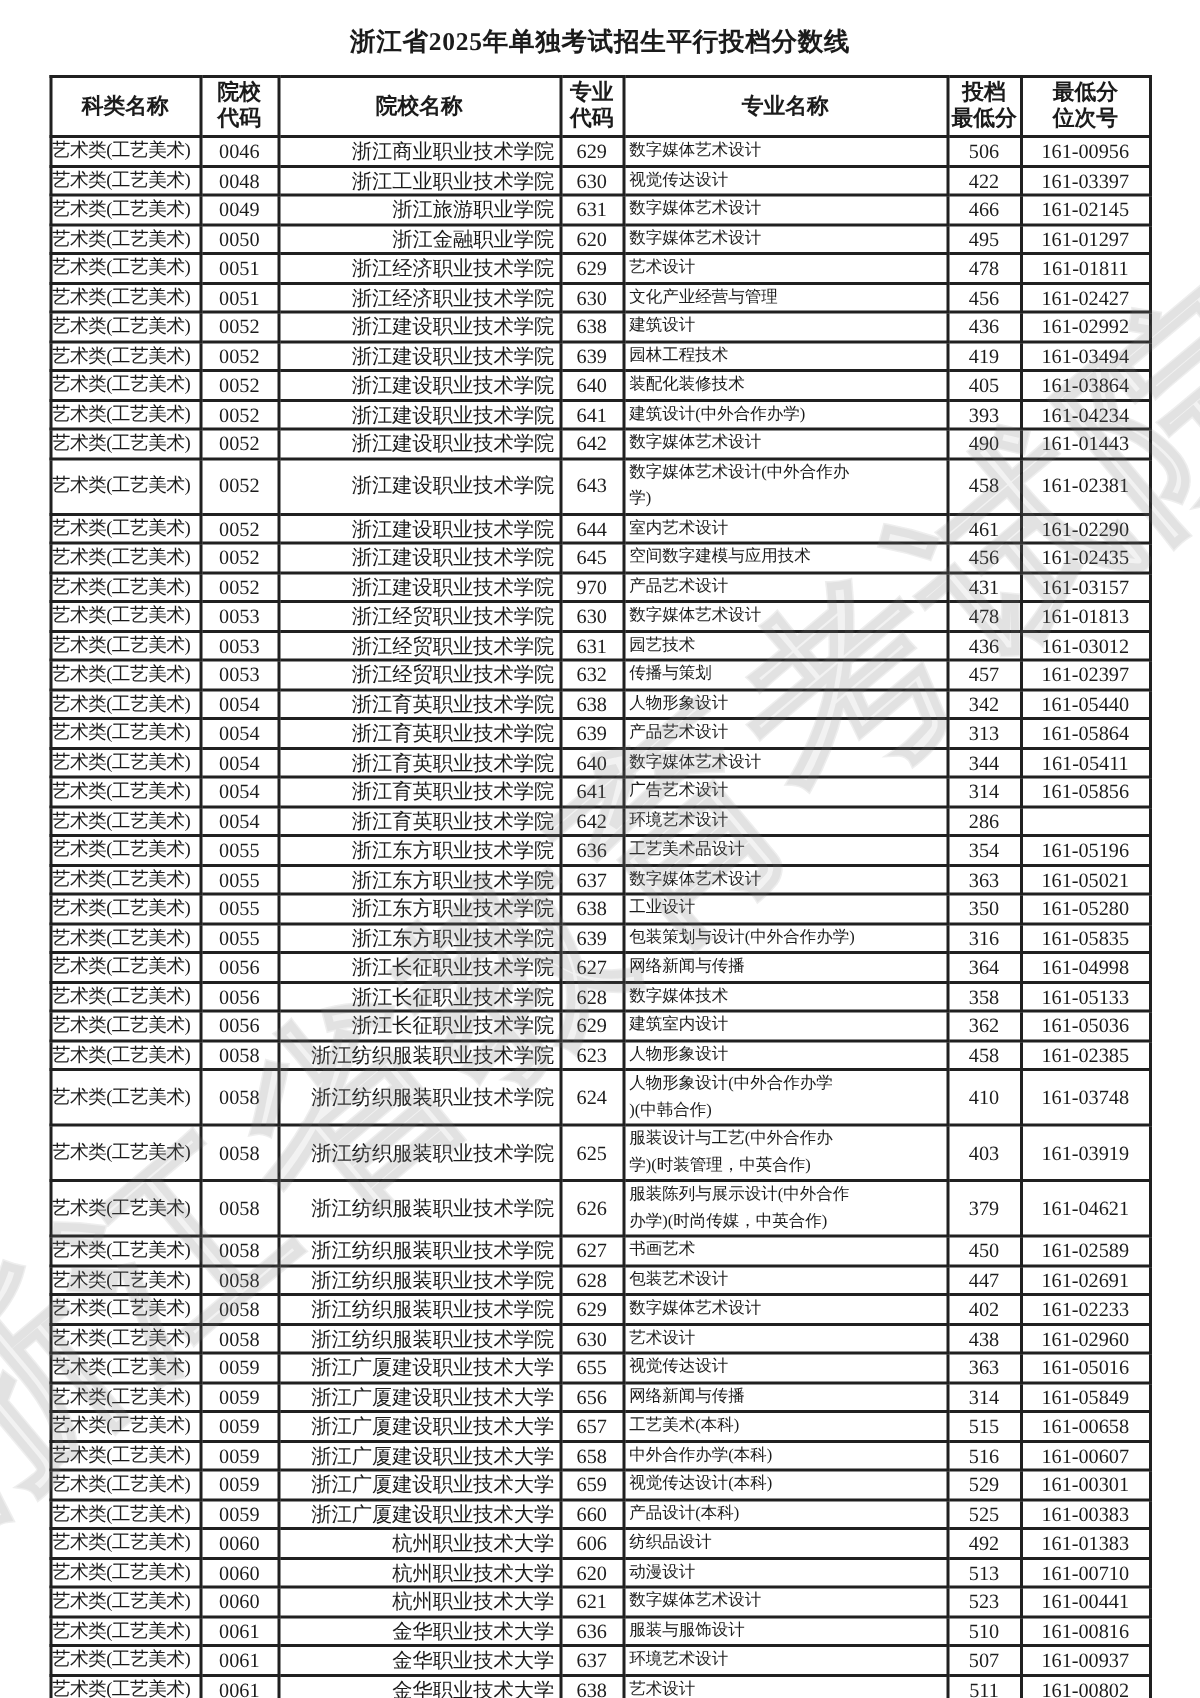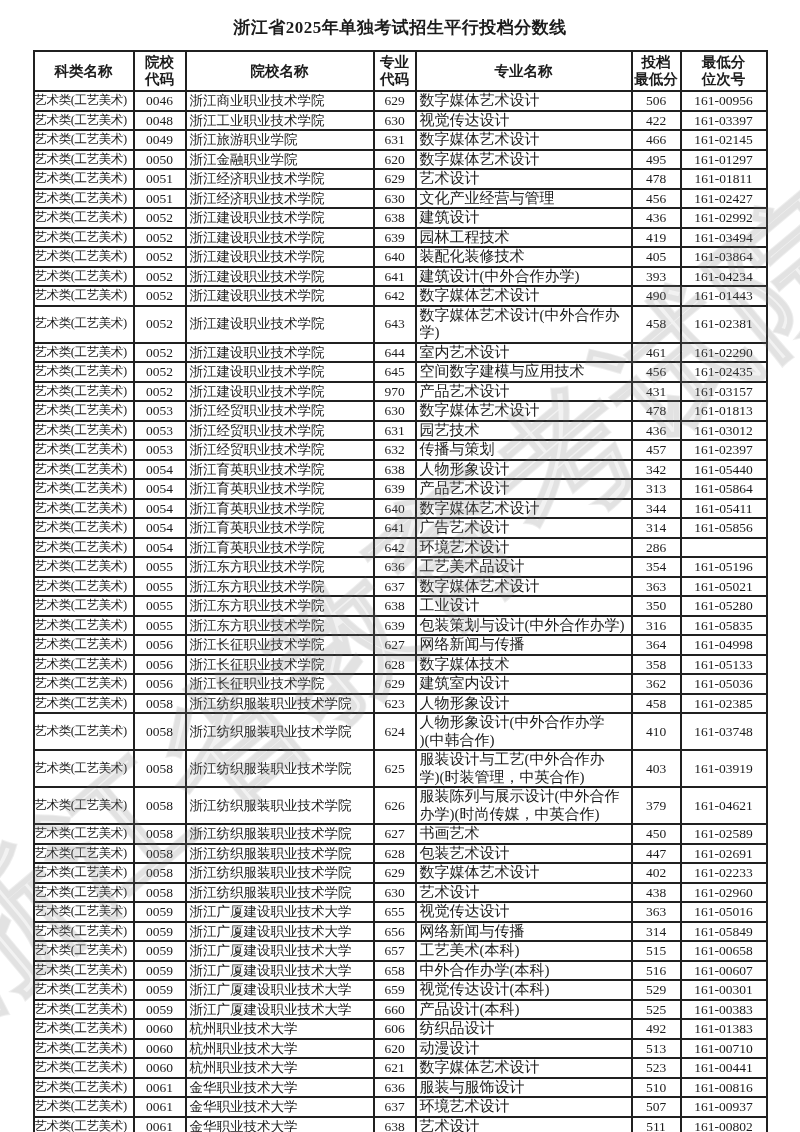--- a/index.html
+++ b/index.html
@@ -41,22 +41,22 @@
     white-space: pre-line;
   }
   td {
     font-size: 14px;
     line-height: 17.5px;
     padding: 0 1px;
     white-space: pre-line;
   }
   td.c0 { font-size: 12.5px; letter-spacing: -0.4px; white-space: nowrap; padding: 0; }
   td.c1, td.c3, td.c5, td.c6 { text-align: center; font-size: 13.5px; }
-  td.c2 { font-size: 13.5px; white-space: nowrap; padding: 0 3px; }
-  td.c4 { font-size: 15px; padding: 0 3px; }
+  td.c2 { font-size: 13.5px; white-space: nowrap; padding: 0 3px; text-align: right; }
+  td.c4 { font-size: 11px; padding: 0 3px; }
   .watermark {
     position: absolute;
     left: 50%;
     top: 600px;
     transform: translate(-50%, -50%) rotate(-40deg);
     font-size: 140px;
     font-weight: 700;
     white-space: nowrap;
     color: rgba(130, 130, 130, 0.10);
     -webkit-text-stroke: 2px rgba(120, 120, 120, 0.13);

